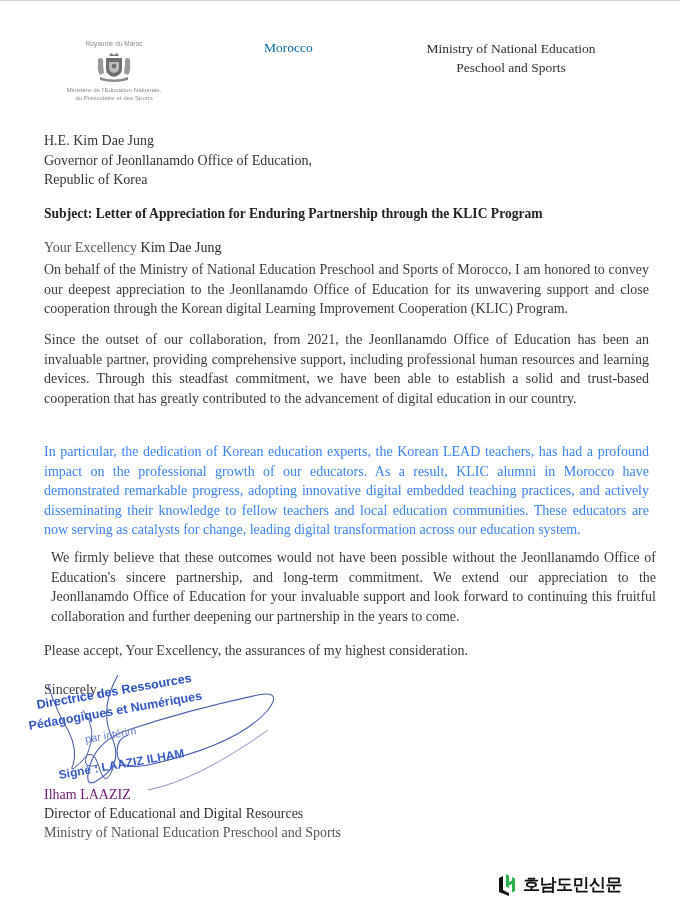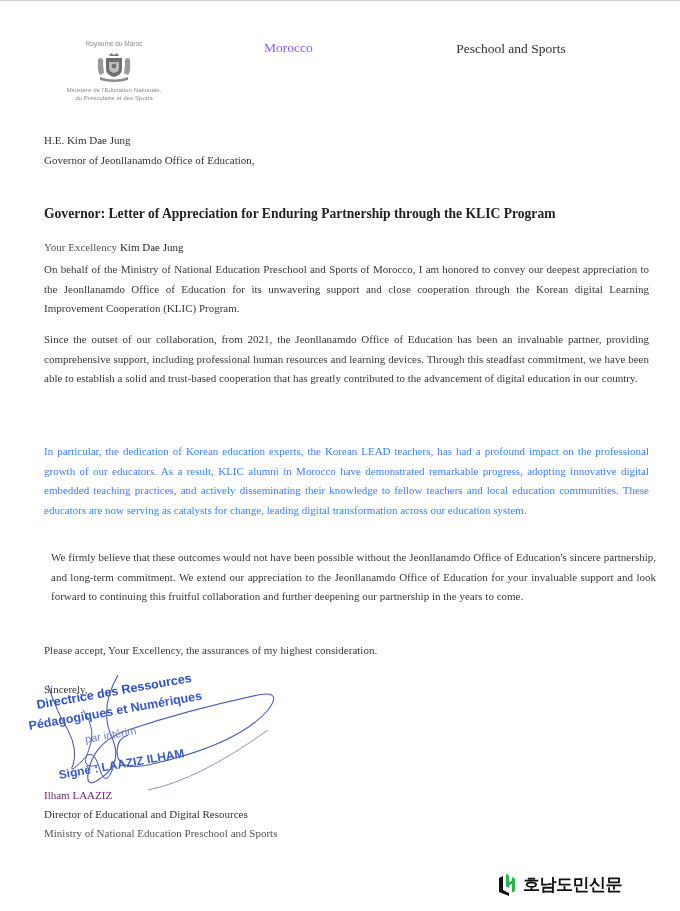--- a/index.html
+++ b/index.html
@@ -43,37 +43,37 @@
     }
     .lh-ministry-fr {
       font-size: 6.2px;
       line-height: 8px;
       display: block;
     }
     .lh-country {
       position: absolute;
       left: 264px; top: 40px;
       font-size: 13.5px;
-      color: #8b5cf6;
+      color: #0369a1;
     }
     .lh-right {
       position: absolute;
       left: 400px; top: 39px;
       width: 222px;
       text-align: center;
       font-size: 13.5px;
       line-height: 19px;
       color: #2f2f2f;
     }
     
     .text {
       position: absolute;
       left: 44px;
       width: 605px;
-      font-size: 11px;
+      font-size: 14px;
       line-height: 19.5px;
       color: #3a3a3a;
     }
     .justify { text-align: justify; text-align-last: left; }
     .addr { top: 131px; line-height: 19.5px; color: #333; }
     .addr span { display: block; }
     .subject {
       top: 204px;
       font-weight: bold;
       color: #222;
@@ -151,29 +151,31 @@
 
     <path d="M6 26 Q20 31 34 26 L34 29 Q20 33 6 29 Z" fill="#8a8a8a"></path>
   </svg>
   <span class="lh-ministry-fr">Ministère de l'Education Nationale,</span>
   <span class="lh-ministry-fr">du Préscolaire et des Sports</span>
 </div>
 
 <div class="lh-country">Morocco</div>
 
 <div class="lh-right">
+  <div>Ministry of National Education</div>
   <div>Peschool and Sports</div>
 </div>
 
 <div class="text addr">
   <span>H.E. Kim Dae Jung</span>
   <span>Governor of Jeonllanamdo Office of Education,</span>
-</div>
-
-<div class="text subject">Governor: Letter of Appreciation for Enduring Partnership through the KLIC Program</div>
+  <span>Republic of Korea</span>
+</div>
+
+<div class="text subject">Subject: Letter of Appreciation for Enduring Partnership through the KLIC Program</div>
 
 <div class="text salutation"><span>Your Excellency </span><span class="name">Kim Dae Jung</span></div>
 
 <div class="text justify p1">On behalf of the Ministry of National Education Preschool and Sports of Morocco, I am honored to convey our deepest appreciation to the Jeonllanamdo Office of Education for its unwavering support and close cooperation through the Korean digital Learning Improvement Cooperation (KLIC) Program.</div>
 <div class="text justify p2">Since the outset of our collaboration, from 2021, the Jeonllanamdo Office of Education has been an invaluable partner, providing comprehensive support, including professional human resources and learning devices. Through this steadfast commitment, we have been able to establish a solid and trust-based cooperation that has greatly contributed to the advancement of digital education in our country.</div>
 <div class="text justify p3">In particular, the dedication of Korean education experts, the Korean LEAD teachers, has had a profound impact on the professional growth of our educators. As a result, KLIC alumni in Morocco have demonstrated remarkable progress, adopting innovative digital embedded teaching practices, and actively disseminating their knowledge to fellow teachers and local education communities. These educators are now serving as catalysts for change, leading digital transformation across our education system.</div>
 <div class="text justify p4">We firmly believe that these outcomes would not have been possible without the Jeonllanamdo Office of Education's sincere partnership, and long-term commitment. We extend our appreciation to the Jeonllanamdo Office of Education for your invaluable support and look forward to continuing this fruitful collaboration and further deepening our partnership in the years to come.</div>
 <div class="text p5">Please accept, Your Excellency, the assurances of my highest consideration.</div>
 
 <div class="text closing">Sincerely,</div>

